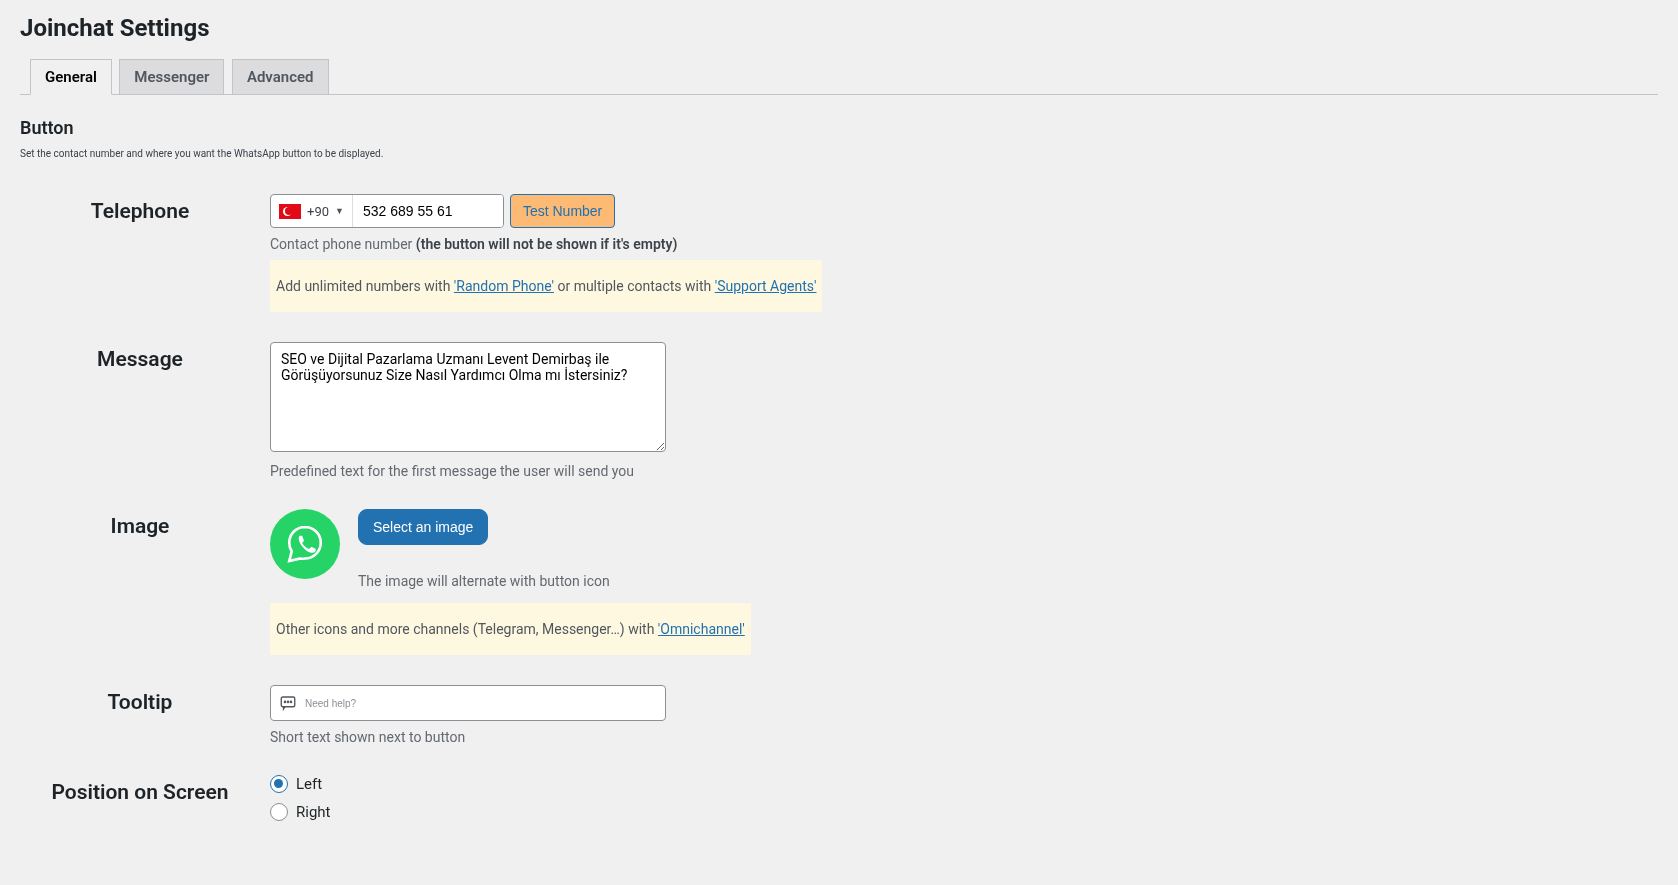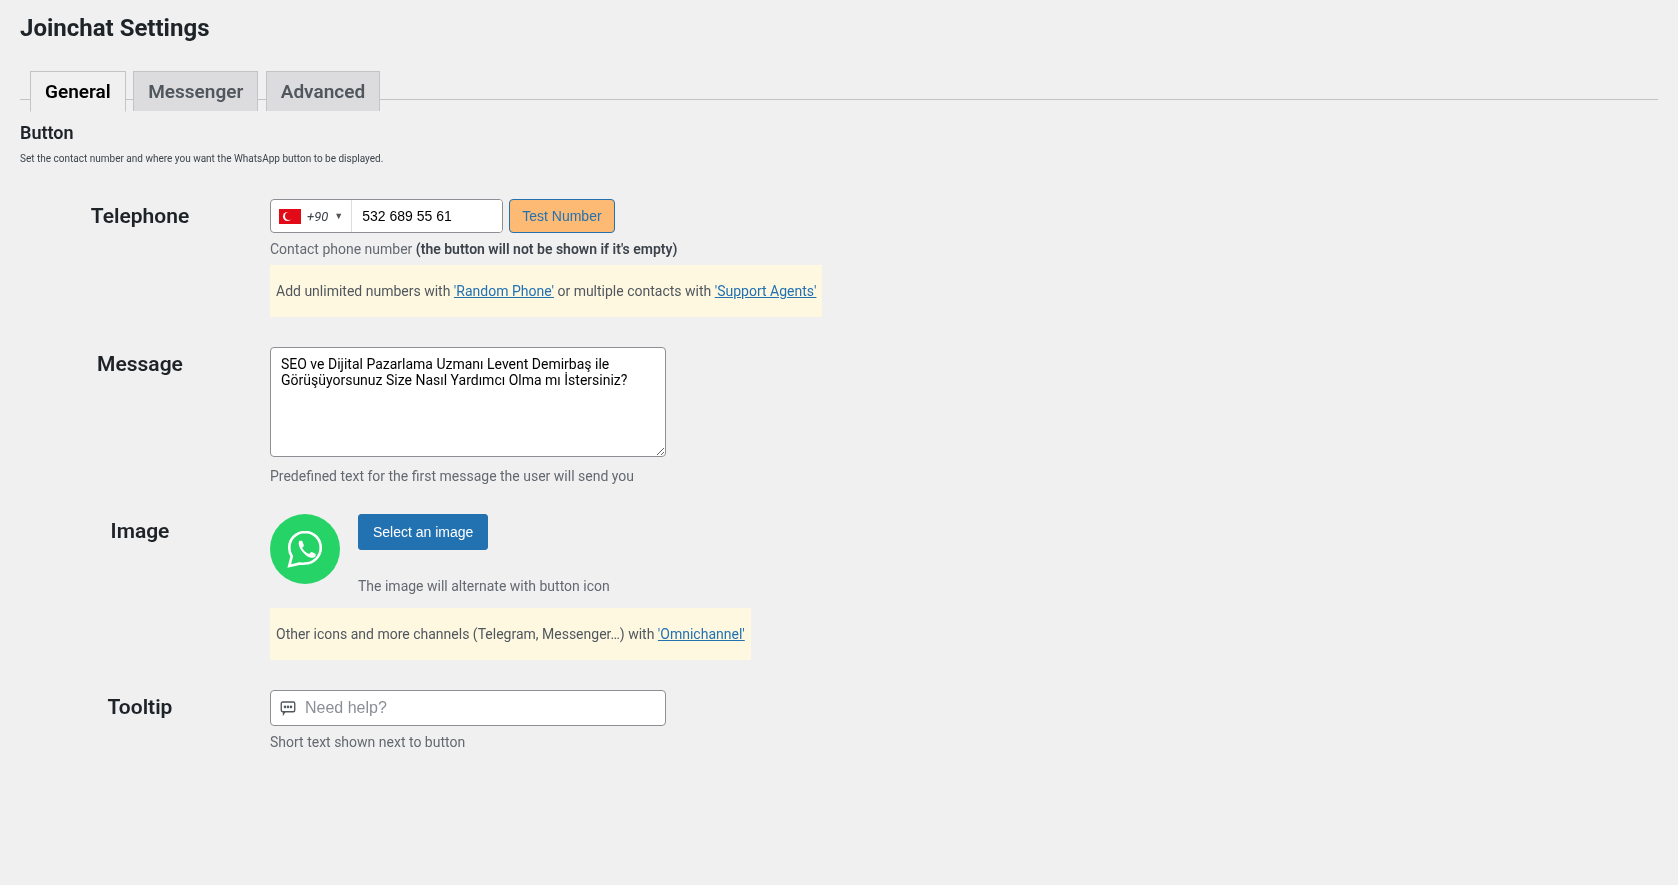--- a/index.html
+++ b/index.html
@@ -17,31 +17,31 @@
     margin: 4px 0 16px 0;
   }
   .nav-tab-wrapper {
     border-bottom: 1px solid #c3c4c7;
     margin: 0;
     padding-left: 10px;
   }
   .nav-tab {
     display: inline-block;
     padding: 8px 14px;
-    font-size: 19px;
+    font-size: 15px;
     font-weight: 600;
     color: #50575e;
     background: #dcdcde;
     border: 1px solid #c3c4c7;
     border-bottom: none;
     margin-right: 4px;
     text-decoration: none;
     cursor: pointer;
     position: relative;
-    top: 13px;
+    top: 1px;
   }
   .nav-tab.active {
     background: #f0f0f1;
     color: #000;
     border-bottom: 1px solid #f0f0f1;
   }
   h2.section-heading {
     font-size: 18px;
     font-weight: 600;
     margin: 22px 0 10px 0;
@@ -80,21 +80,20 @@
   }
   .phone-flag {
     display: flex;
     align-items: center;
     padding: 0 8px 0 8px;
     border-right: 1px solid #ddd;
     font-size: 13px;
     color: #3c434a;
     cursor: pointer;
     gap: 6px;
-    font-style: italic;
   }
   .flag-tr {
     width: 22px;
     height: 15px;
     background: #E30A17;
     display: inline-block;
     position: relative;
   }
   .flag-tr::before {
     content: "";
@@ -138,21 +137,21 @@
     vertical-align: top;
   }
   .btn-primary {
     display: inline-flex;
     align-items: center;
     height: 36px;
     padding: 0 14px;
     background: #2271b1;
     border: 1px solid #2271b1;
     color: #fff;
-    border-radius: 3px;
+    border-radius: 9px;
     font-size: 14px;
     cursor: pointer;
   }
   .desc {
     color: #646970;
     font-size: 14px;
     margin-top: 8px;
   }
   .desc strong { color: #3c434a; font-weight: 600; }
   .highlight-note {
@@ -202,21 +201,21 @@
     background: #fff;
     padding: 0 8px;
     gap: 8px;
   }
   .tooltip-wrap svg { width: 18px; height: 18px; flex-shrink: 0; }
   .tooltip-input {
     border: none;
     outline: none;
     flex: 1;
     height: 100%;
-    font-size: 16px;
+    font-size: 10px;
     color: #ec4899;
   }
   .tooltip-input::placeholder { color: #8a8f96; }
   .radio-row {
     display: flex;
     align-items: center;
     gap: 8px;
     margin-bottom: 10px;
     font-size: 15px;
     cursor: pointer;
@@ -322,15 +321,28 @@
           <circle cx="8" cy="10.5" r="0.8" fill="#50575e"></circle>
           <circle cx="12" cy="10.5" r="0.8" fill="#50575e"></circle>
           <circle cx="16" cy="10.5" r="0.8" fill="#50575e"></circle>
         </svg>
         <input class="tooltip-input" type="text" placeholder="Need help?" style="">
       </div>
       <p class="desc">Short text shown next to button</p>
     </td>
   </tr>
 
+  <tr>
+    <th>Position on Screen</th>
+    <td>
+      <label class="radio-row">
+        <input type="radio" name="pos" checked="" style="">
+        <span>Left</span>
+      </label>
+      <label class="radio-row">
+        <input type="radio" name="pos" style="">
+        <span>Right</span>
+      </label>
+    </td>
+  </tr>
 
 </tbody>
   </table>
 
 </body></html>

